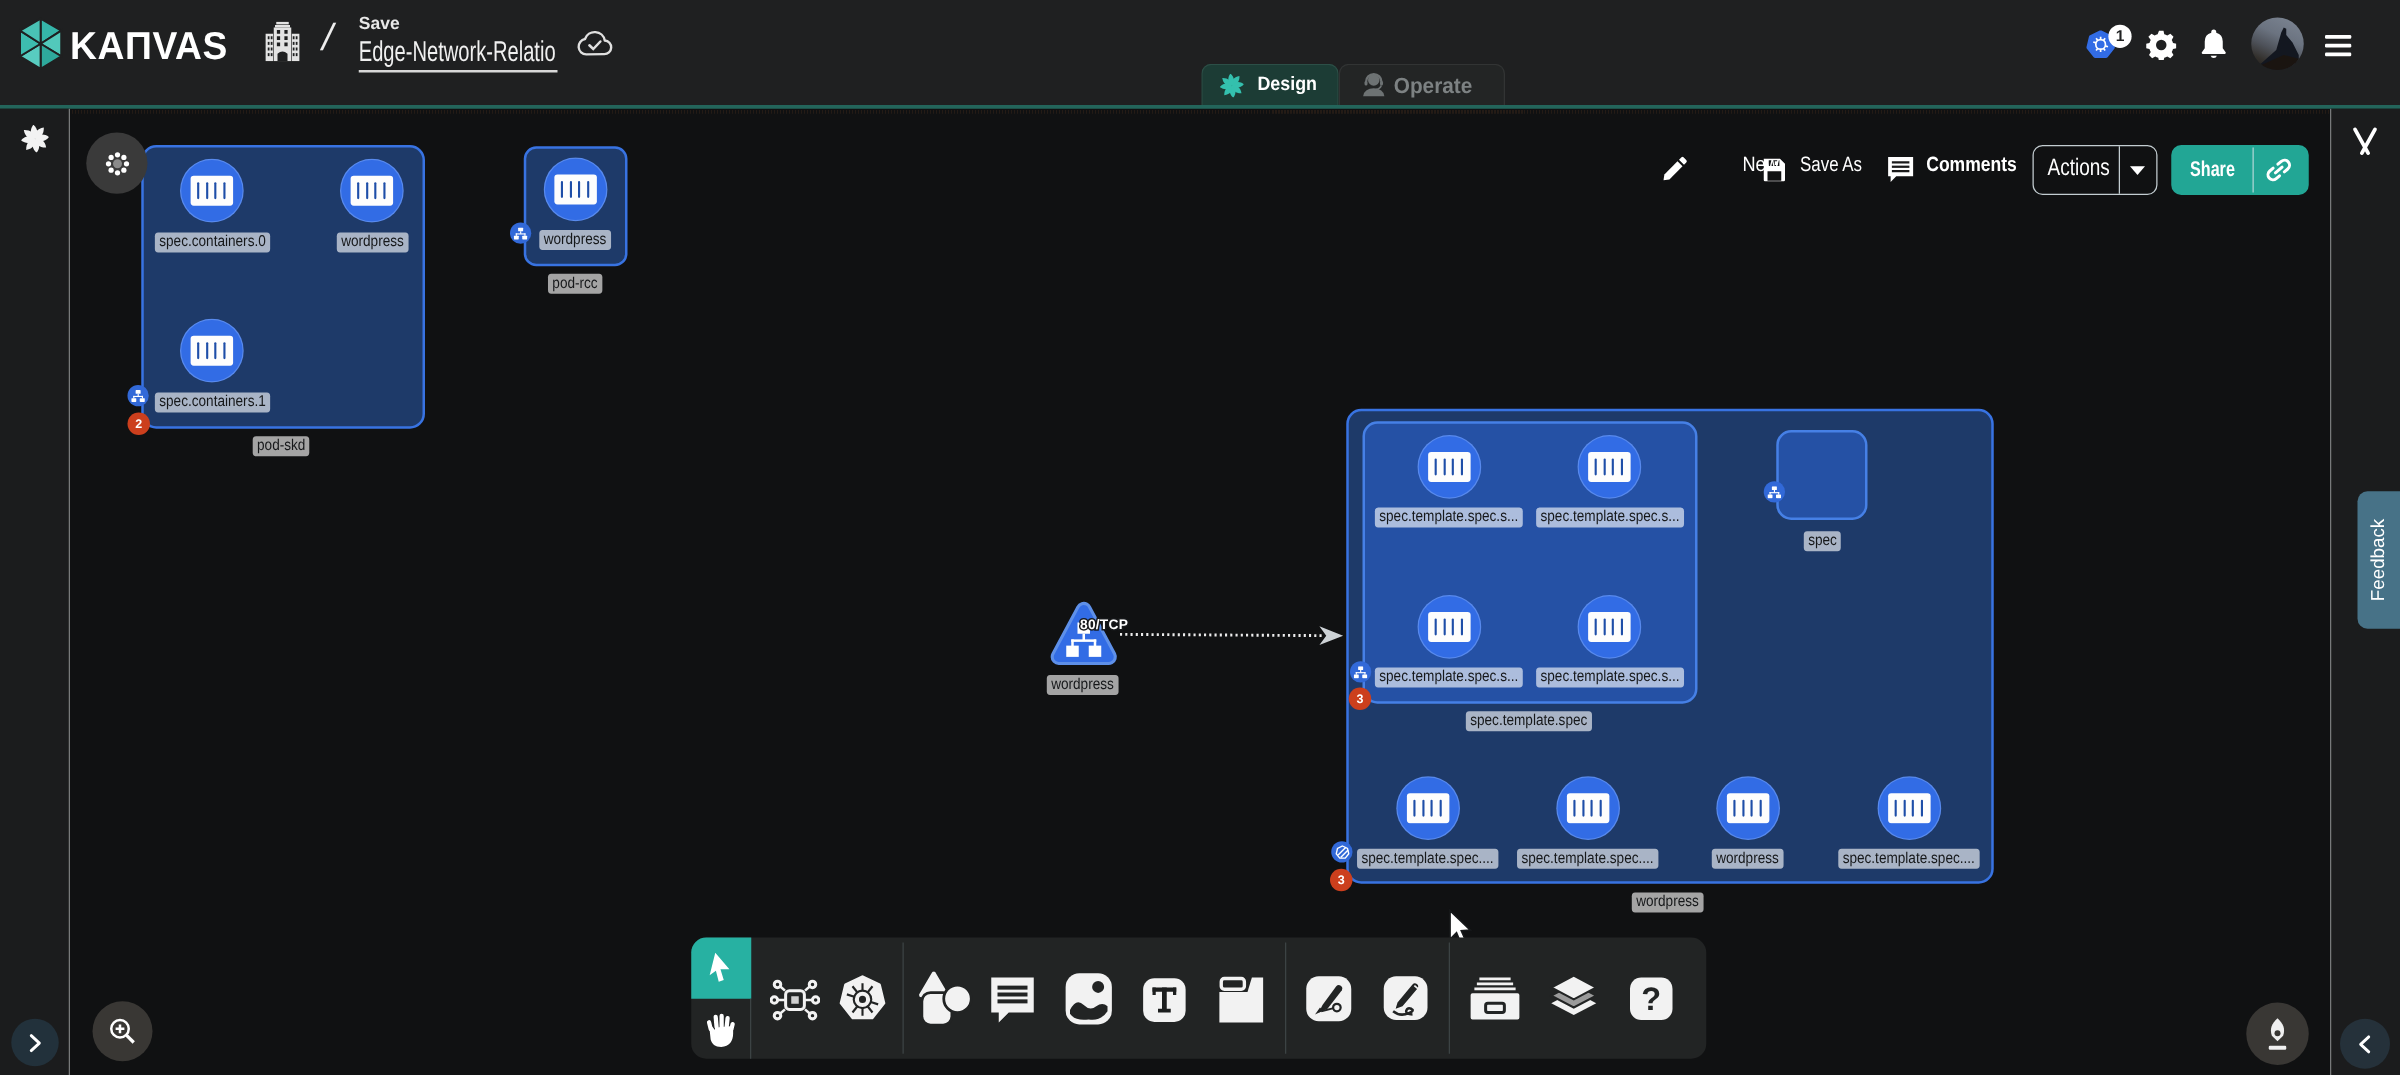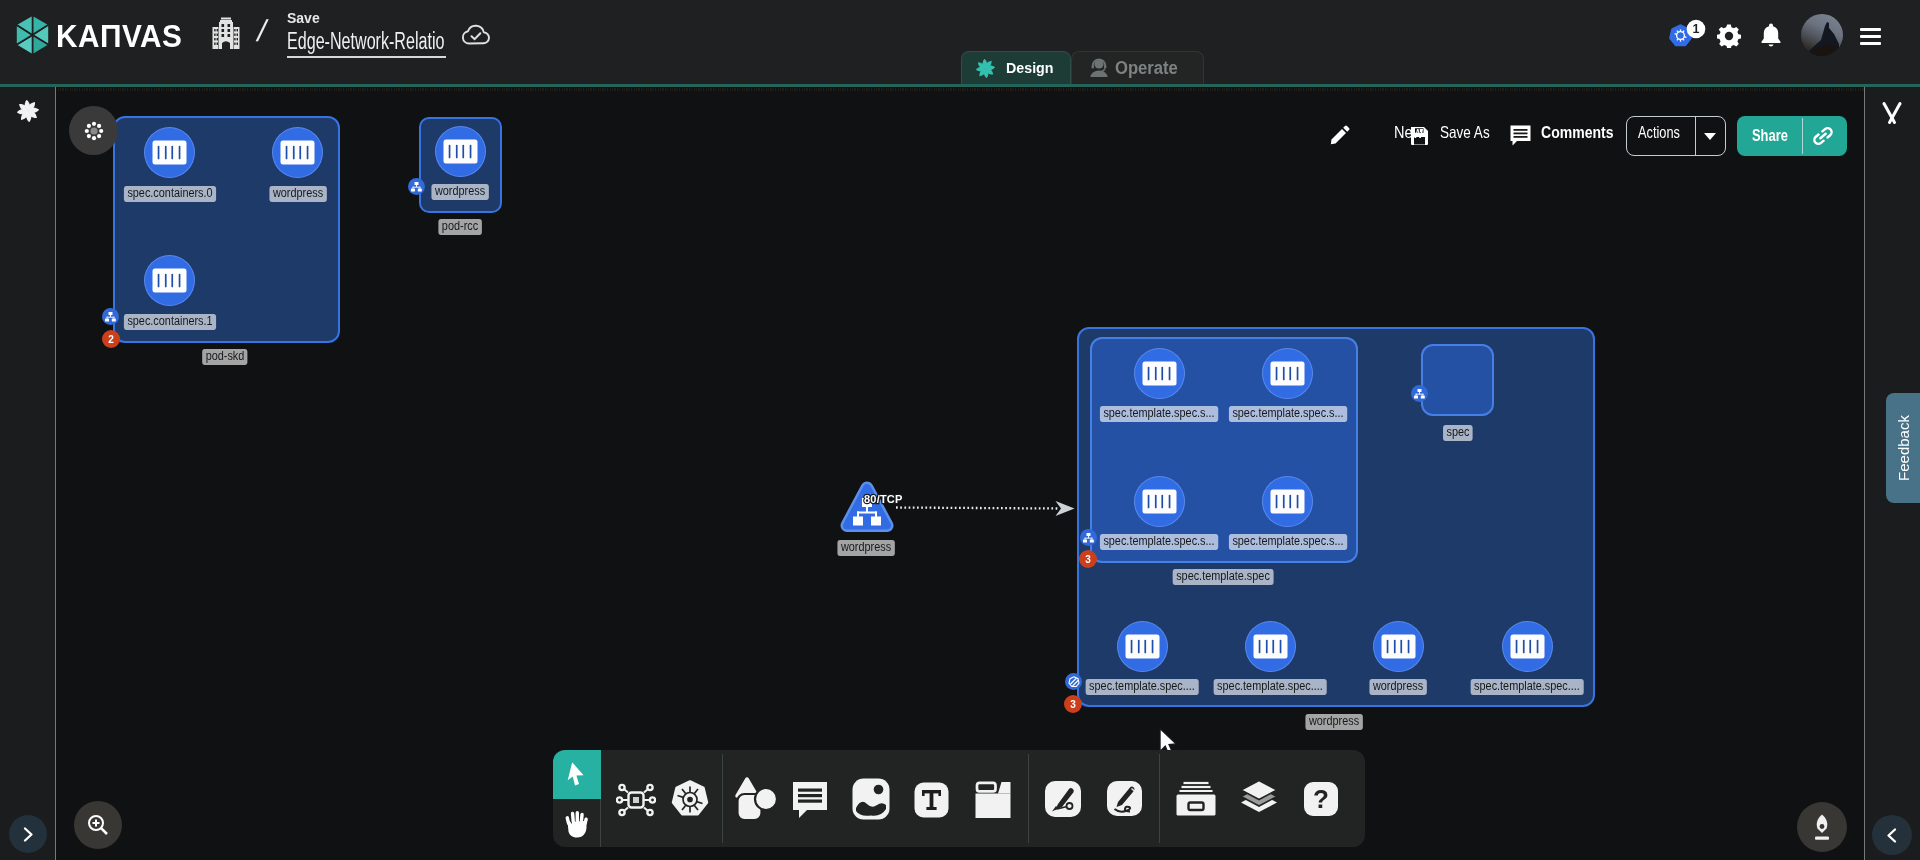--- a/index.html
+++ b/index.html
@@ -35,21 +35,21 @@
   #rightbar { position:absolute; left:1864px; top:87px; width:56px; height:773px; background:#1b1c1d; border-left:1px solid #77797a;}
   #feedback { position:absolute; left:1886px; top:393px; width:34px; height:110px; background:#477287; border-radius:8px 0 0 8px; }
   #feedback span { position:absolute; left:50%; top:50%; transform:translate(-50%,-50%) rotate(-90deg); color:#fff; font-size:15px; white-space:nowrap;}
 
   
   .cbtn { position:absolute; border-radius:50%; display:flex; align-items:center; justify-content:center; }
 
   
   .actionitem { position:absolute; top:123px; display:flex; align-items:center; color:#fff; font-size:16.5px; }
   .actionitem .t { transform-origin:left center; }
-  #btn-actions { position:absolute; left:1626px; top:116px; width:100px; height:40px; border:1px solid #c3cdd1; border-radius:8px; color:#fff; font-size:16px;}
+  #btn-actions { position:absolute; left:1626px; top:116px; width:100px; height:40px; border:1px solid #c3cdd1; border-radius:8px; color:#fff; font-size:19px;}
   #btn-actions .lbl { position:absolute; left:11px; top:7px; transform:scaleX(0.8); transform-origin:left center;}
   #btn-actions .sep { position:absolute; left:68px; top:0; width:1px; height:38px; background:#c3cdd1; }
   #btn-actions .car { position:absolute; left:77px; top:16px; width:0; height:0; border-left:6px solid transparent; border-right:6px solid transparent; border-top:7px solid #fff;}
   #btn-share { position:absolute; left:1737px; top:116px; width:110px; height:40px; background:#22a695; border-radius:8px; }
   #btn-share .lbl { position:absolute; left:15px; top:10px; color:#fff; font-size:17px; font-weight:bold; transform:scaleX(0.76); transform-origin:left center;}
   #btn-share .sep { position:absolute; left:65px; top:2px; width:1px; height:36px; background:rgba(220,230,235,0.75); }
 
   
   .group { position:absolute; border:2px solid #3873e2; border-radius:12px; background:#1e3a69; }
   .group2 { position:absolute; border:2px solid #4680e6; border-radius:12px; background:#2551a5; }

